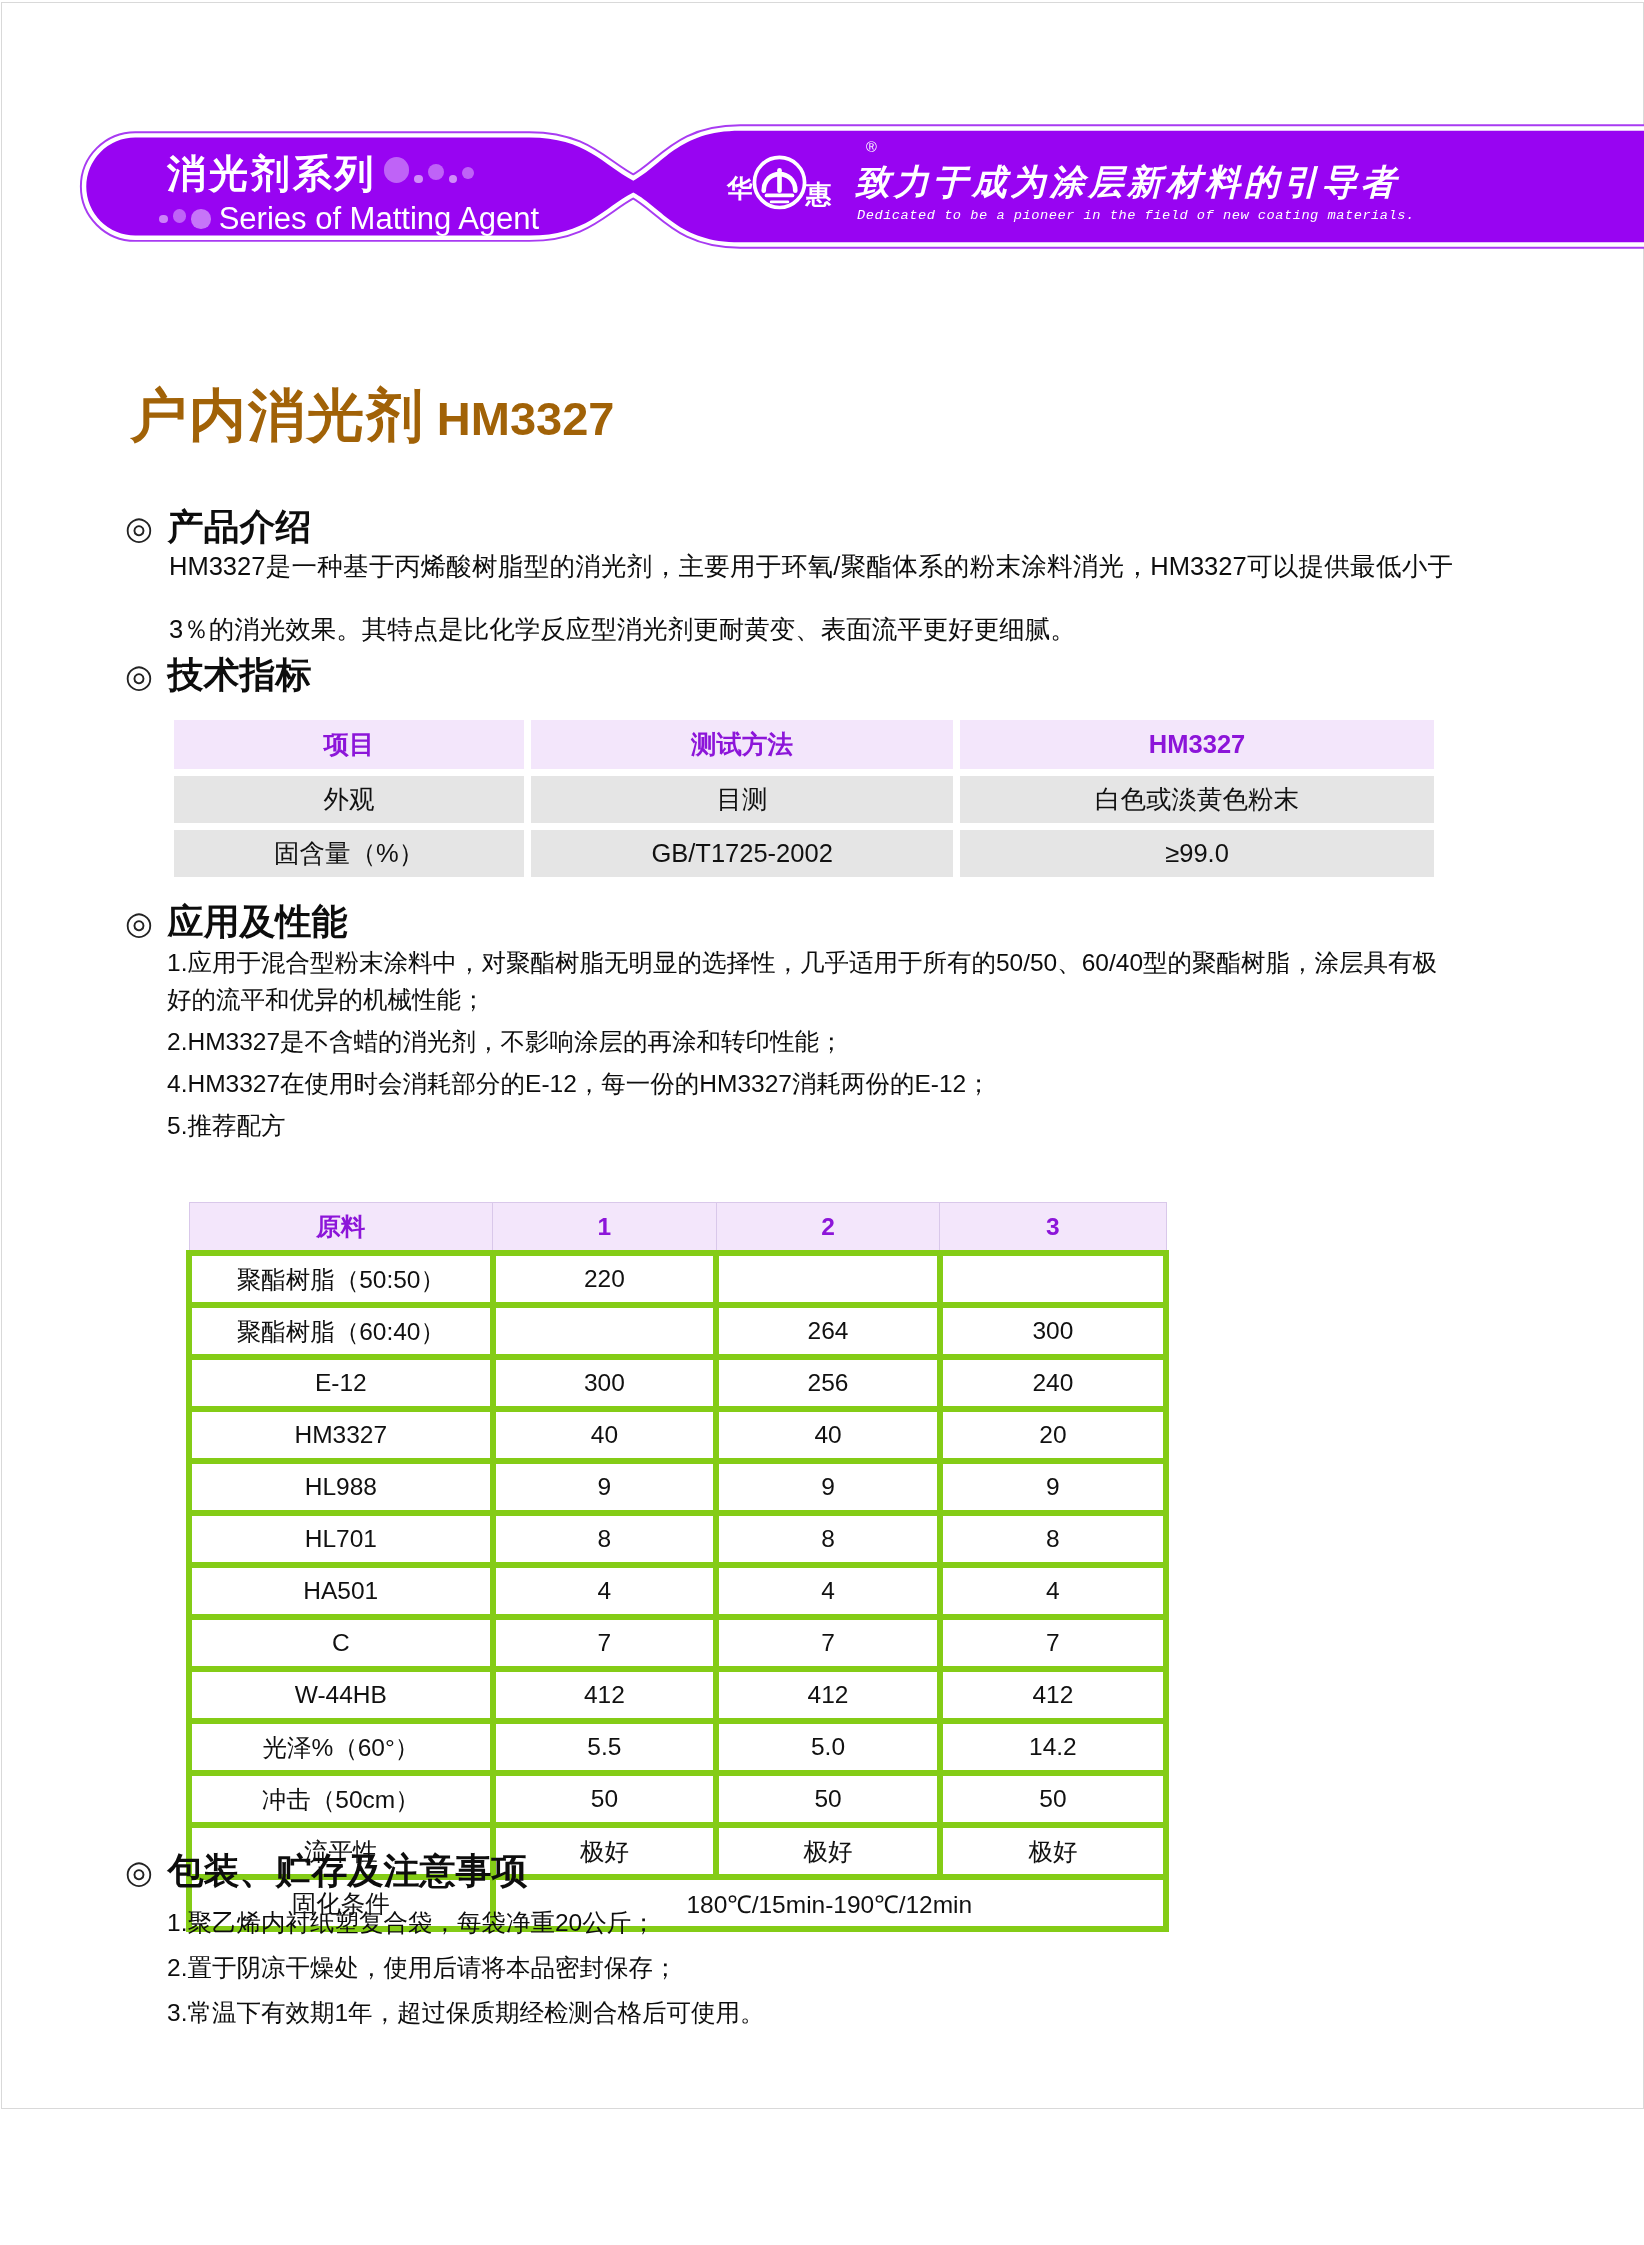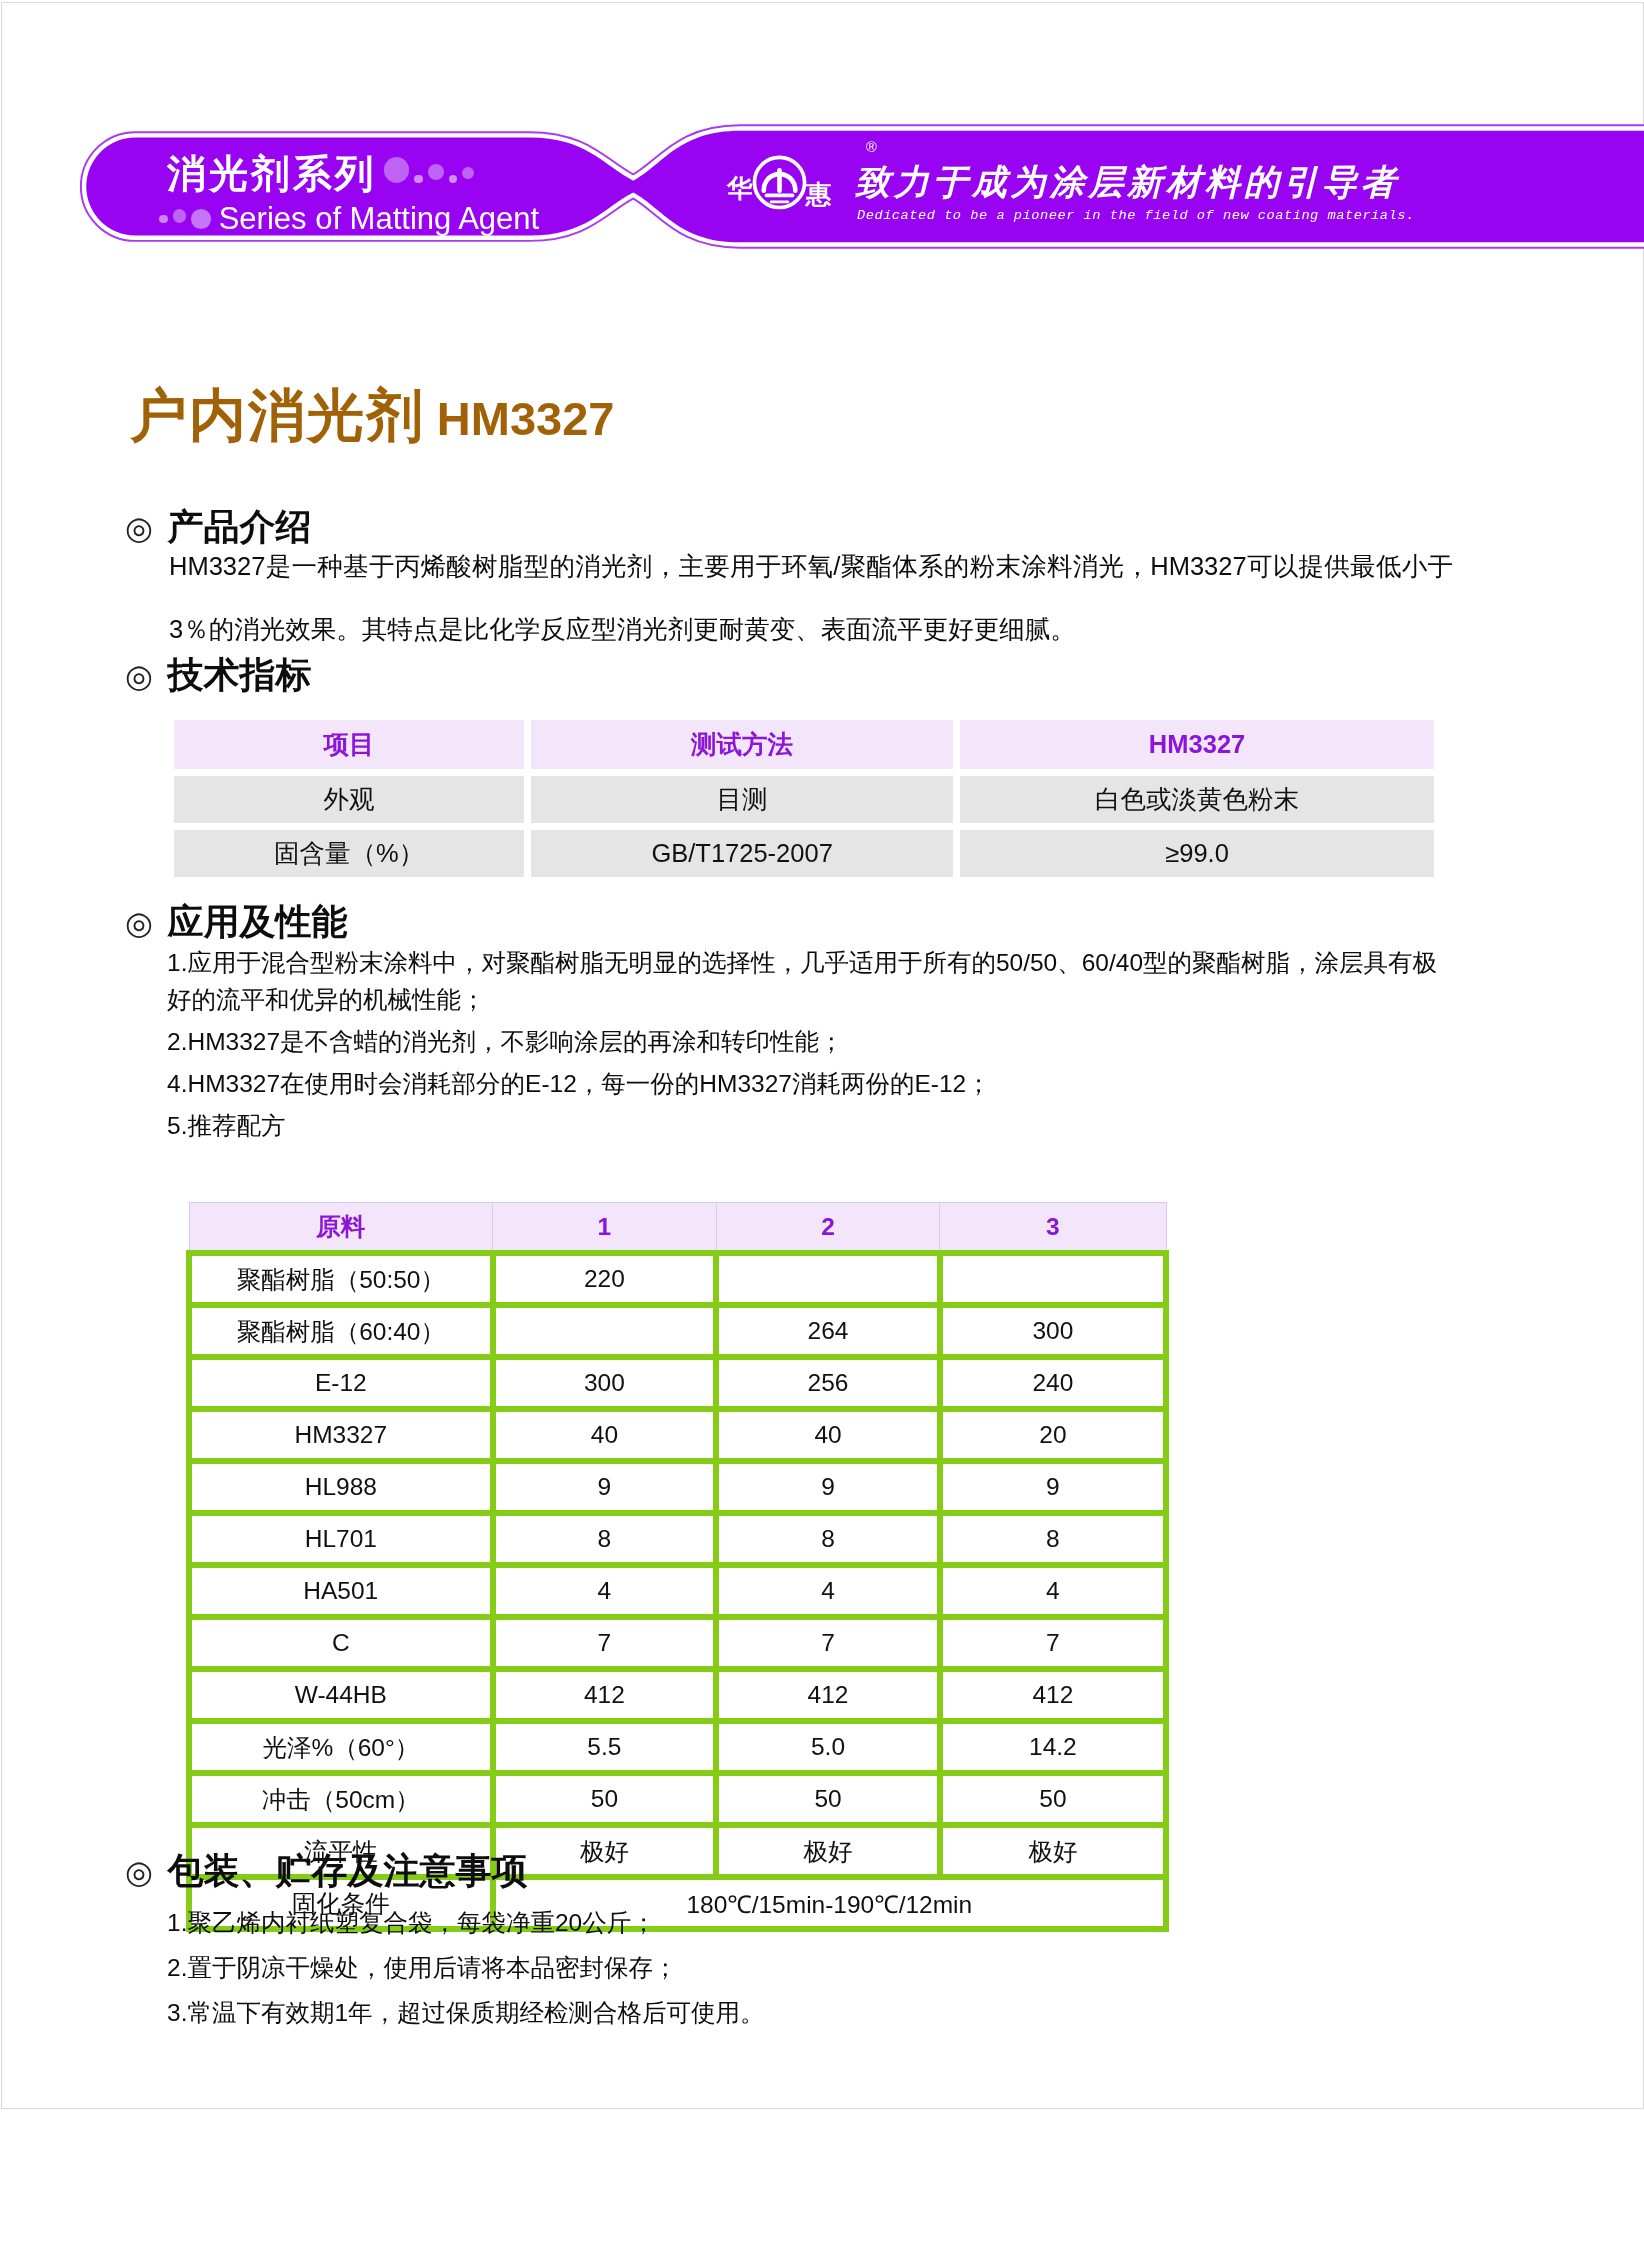--- a/index.html
+++ b/index.html
@@ -144,21 +144,21 @@
       </tr>
     </thead>
     <tbody>
         <tr>
           <td>外观</td>
           <td>目测</td>
           <td>白色或淡黄色粉末</td>
         </tr>
         <tr>
           <td>固含量（%）</td>
-          <td>GB/T1725-2007</td>
+          <td>GB/T1725-2002</td>
           <td>≥99.0</td>
         </tr>
       </tbody>
   </table>
 
   <div class="section-heading h-app">
     <span class="section-bullet">◎</span>
     <span>应用及性能</span>
   </div>
   <ul class="app-list">

